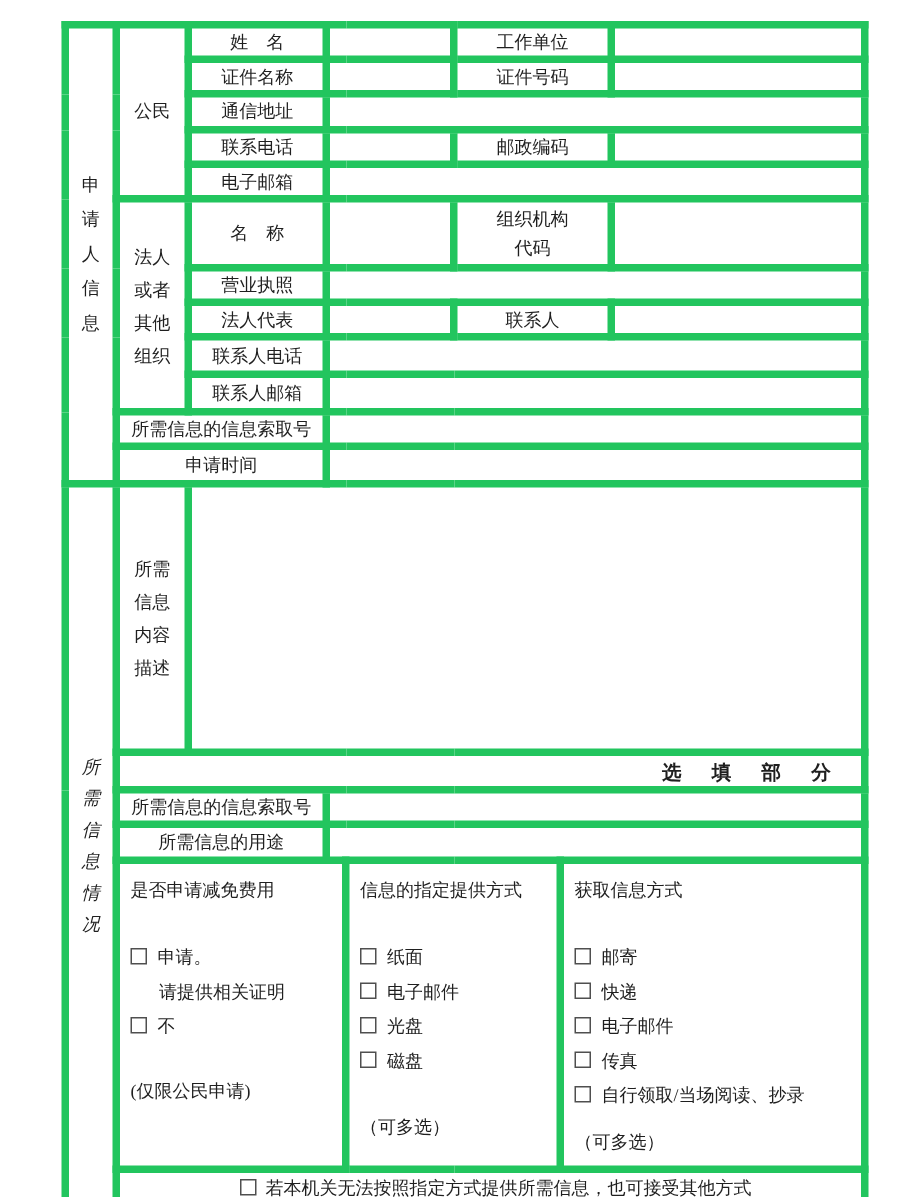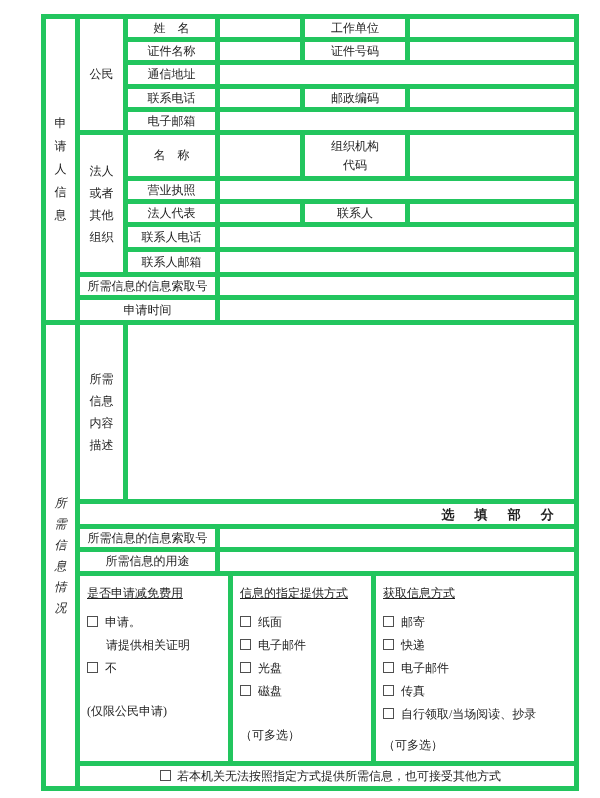--- a/index.html
+++ b/index.html
@@ -28,21 +28,21 @@
   .stack4{width:4.25em;margin:0 auto;word-break:break-all;line-height:19px;}
   td.desc-cell{vertical-align:middle;}
   td.big-blank{background:#ffffff;}
   td.optional-hd{
     font-weight:bold;font-size:13px;letter-spacing:1.55em;text-indent:1.55em;text-align:right;
   }
   
   td.chk-cell{
     vertical-align:top;text-align:left;padding:6px 4px 4px 7px;
   }
-  .chk-head{line-height:23px;margin-bottom:6px;text-decoration:underline;}
+  .chk-head{line-height:23px;margin-bottom:22px;}
   .chk-item{line-height:23px;white-space:nowrap;}
   .chk-sub{line-height:23px;padding-left:19px;}
   .chk-foot{line-height:23px;}
   .gap-lg{margin-top:20px;}
   .gap-md{margin-top:21px;}
   .gap-sm{margin-top:8px;}
   .box{
     display:inline-block;width:9px;height:9px;
     border:1px solid #4f4f4f;background:#fff;
     margin-right:7px;vertical-align:-1px;

